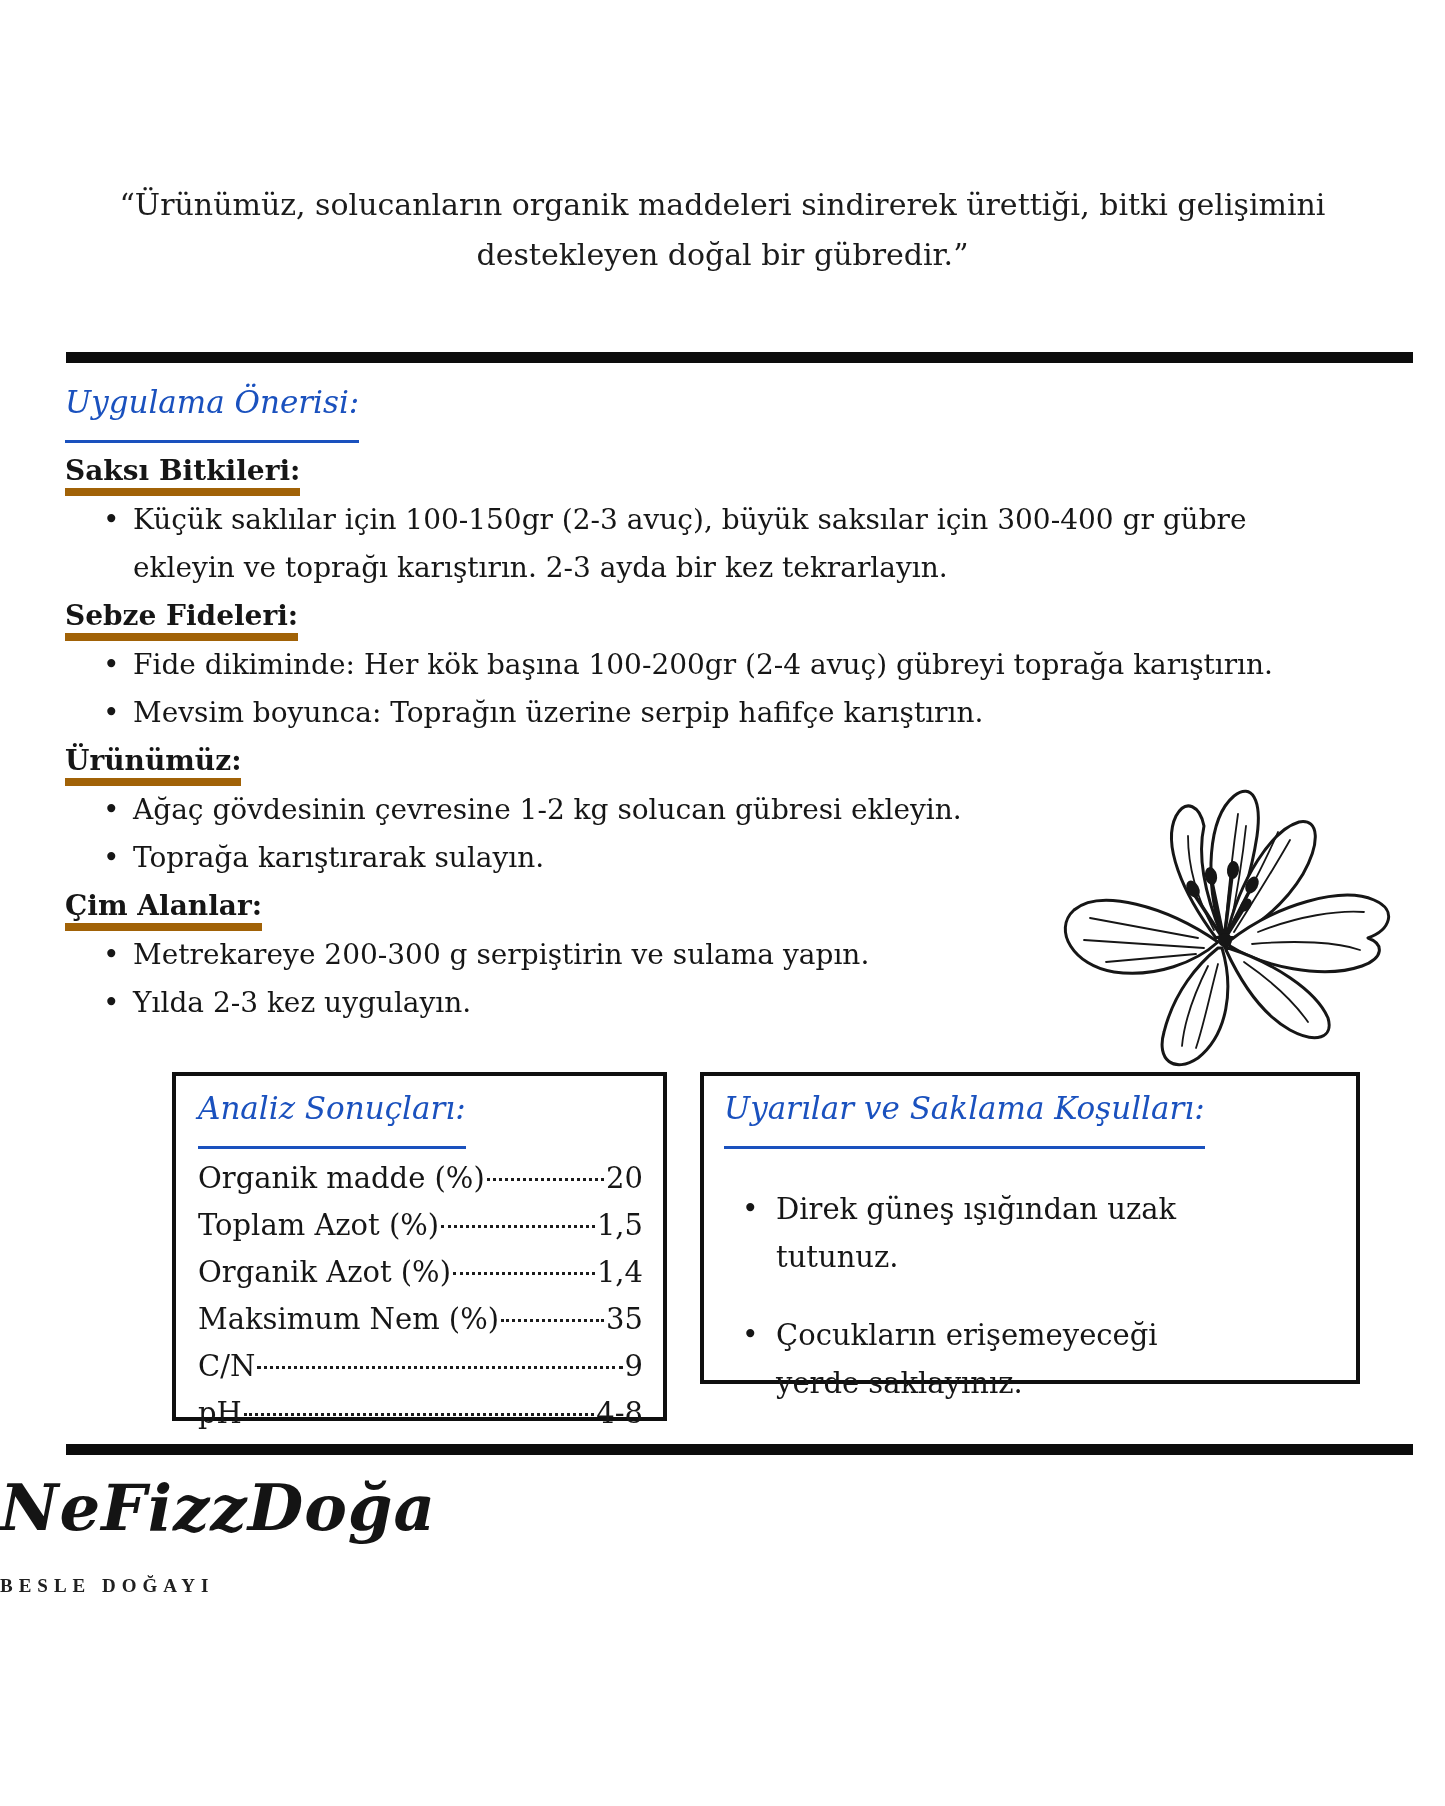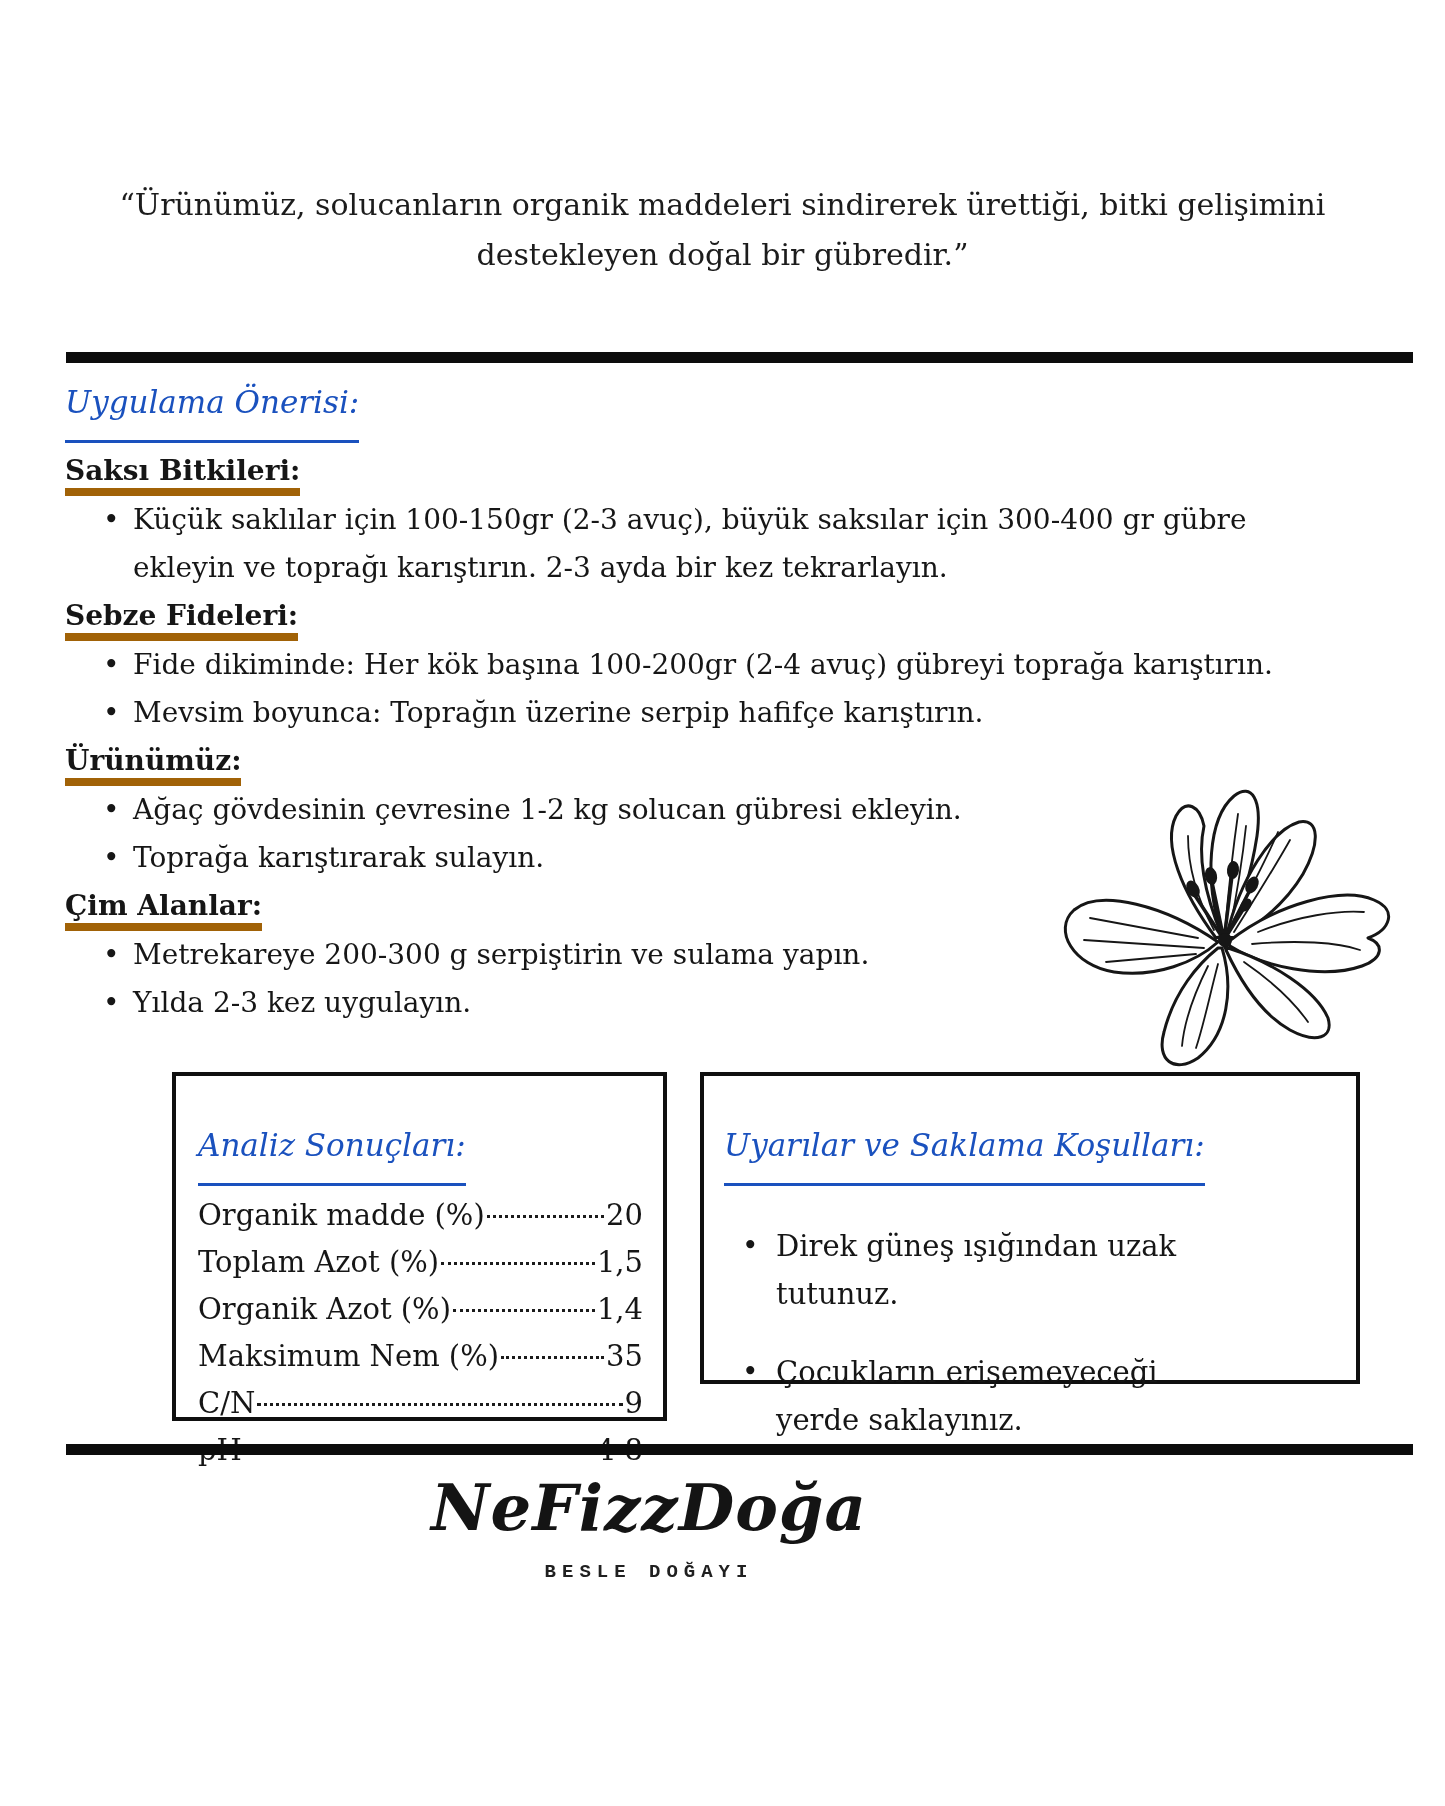--- a/index.html
+++ b/index.html
@@ -22,38 +22,38 @@
   }
   .sec-h{font-weight:bold;font-size:28px;line-height:48px;}
   .sec-h > span{display:inline-block;border-bottom:8px solid #a16207;line-height:34px;}
   .li{display:flex;font-size:28px;line-height:48px;}
   .li::before{content:"•";width:30px;margin-left:38px;flex:0 0 30px;font-size:28px;}
   .li > span{max-width:1140px;}
   
   .box{position:absolute;border:4px solid #0f0f0f;background:#fff;box-sizing:border-box;}
   .analysis-box{left:172px;top:1072px;width:495px;height:349px;padding:10px 20px 0 22px;}
   .warnings-box{left:700px;top:1072px;width:660px;height:312px;padding:10px 20px 0 20px;}
-  .box .blue-title{font-size:31px;margin-bottom:6px;margin-top:37px;}
+  .box .blue-title{font-size:31px;margin-bottom:6px;}
   .arow{display:flex;align-items:baseline;font-size:29px;line-height:47px;}
   .arow .dots{flex:1;border-bottom:3px dotted #1b1b1b;margin:0 2px;transform:translateY(-7px);}
   .arow .val{white-space:nowrap;}
   .warnings-box .li{font-size:29px;line-height:48px;margin-top:30px;}
   .warnings-box .li::before{margin-left:18px;width:34px;flex:0 0 34px;}
   .warnings-box .li > span{max-width:455px;}
   
   .flower{position:absolute;left:1046px;top:740px;width:354px;height:334px;}
   
-  .brand{position:absolute;top:1462px;left:8px;width:1282px;text-align:center;}
+  .brand{position:absolute;top:1462px;left:0;width:1282px;text-align:left;}
   .brand .script{
     font-family:"DejaVu Serif",serif;font-style:italic;font-weight:bold;
     font-size:64px;line-height:92px;color:#141414;letter-spacing:1px;
   }
   .brand .tagline{
-    font-family:Liberation Mono, monospace;font-weight:bold;font-size:19px;
-    letter-spacing:6px;color:#202020;margin-top:7px;
+    font-family:Liberation Serif, serif;font-weight:bold;font-size:19px;
+    letter-spacing:6px;color:#202020;margin-top:21px;
   }
 </style>
 </head>
 <body>
 
 <div class="page">
 
   <div class="quote">
     <div>“Ürünümüz, solucanların organik maddeleri sindirerek ürettiği, bitki gelişimini</div>
     <div>destekleyen doğal bir gübredir.”</div>

